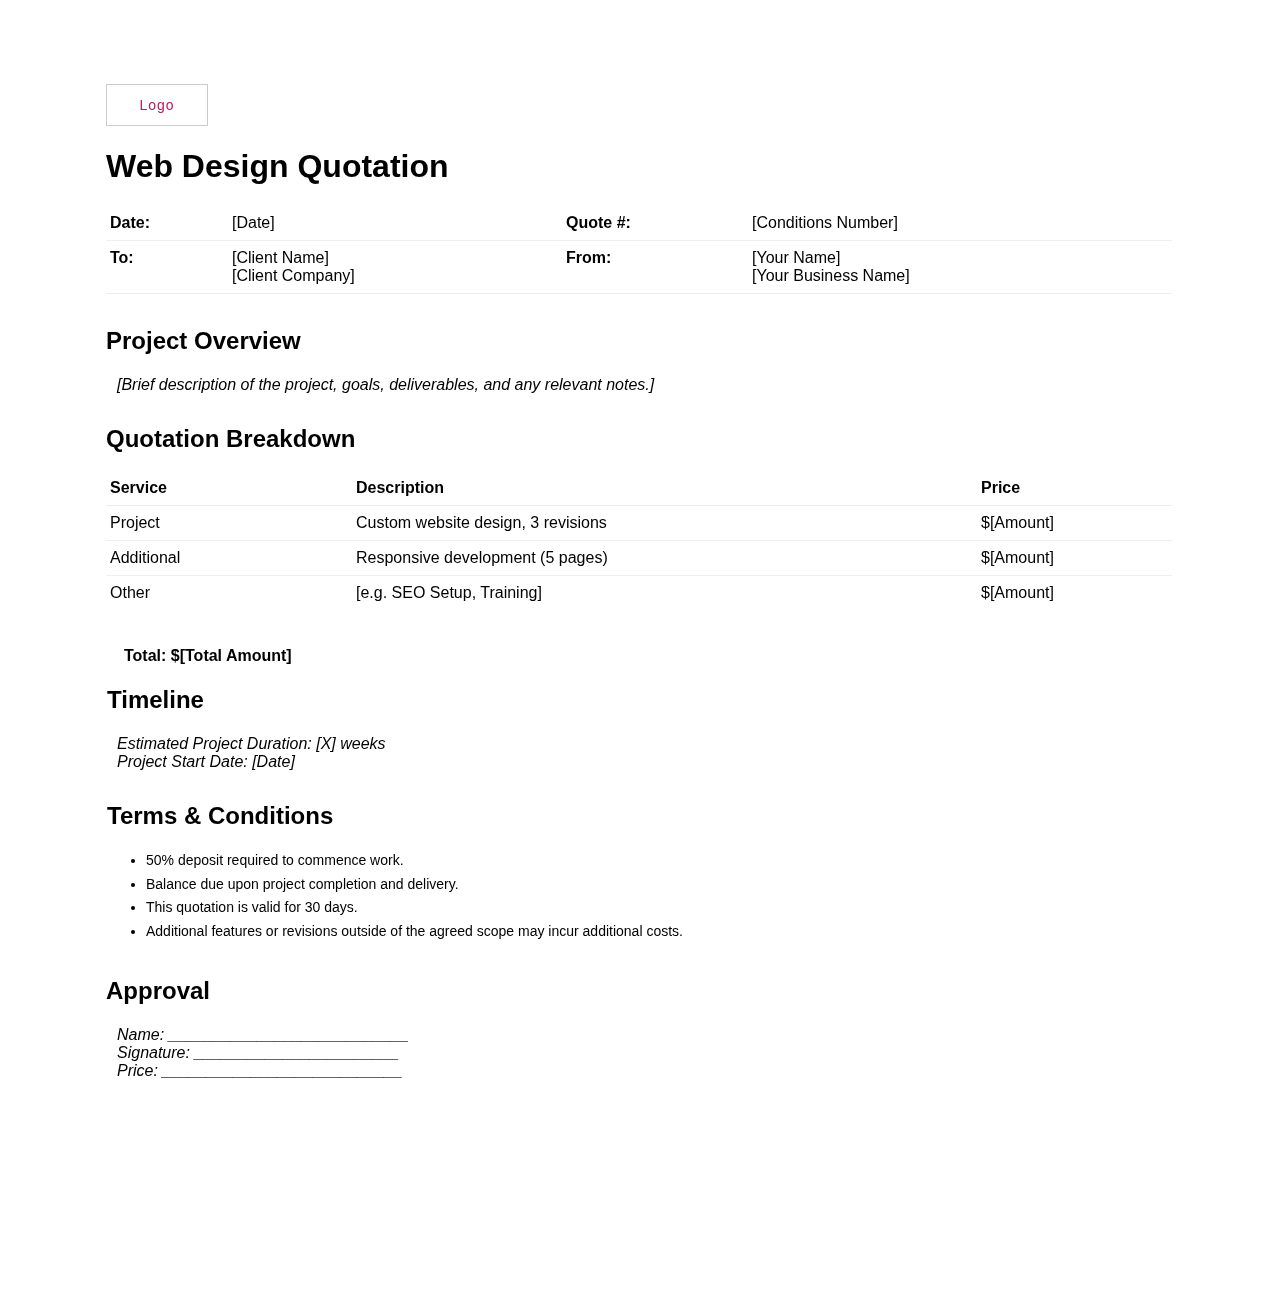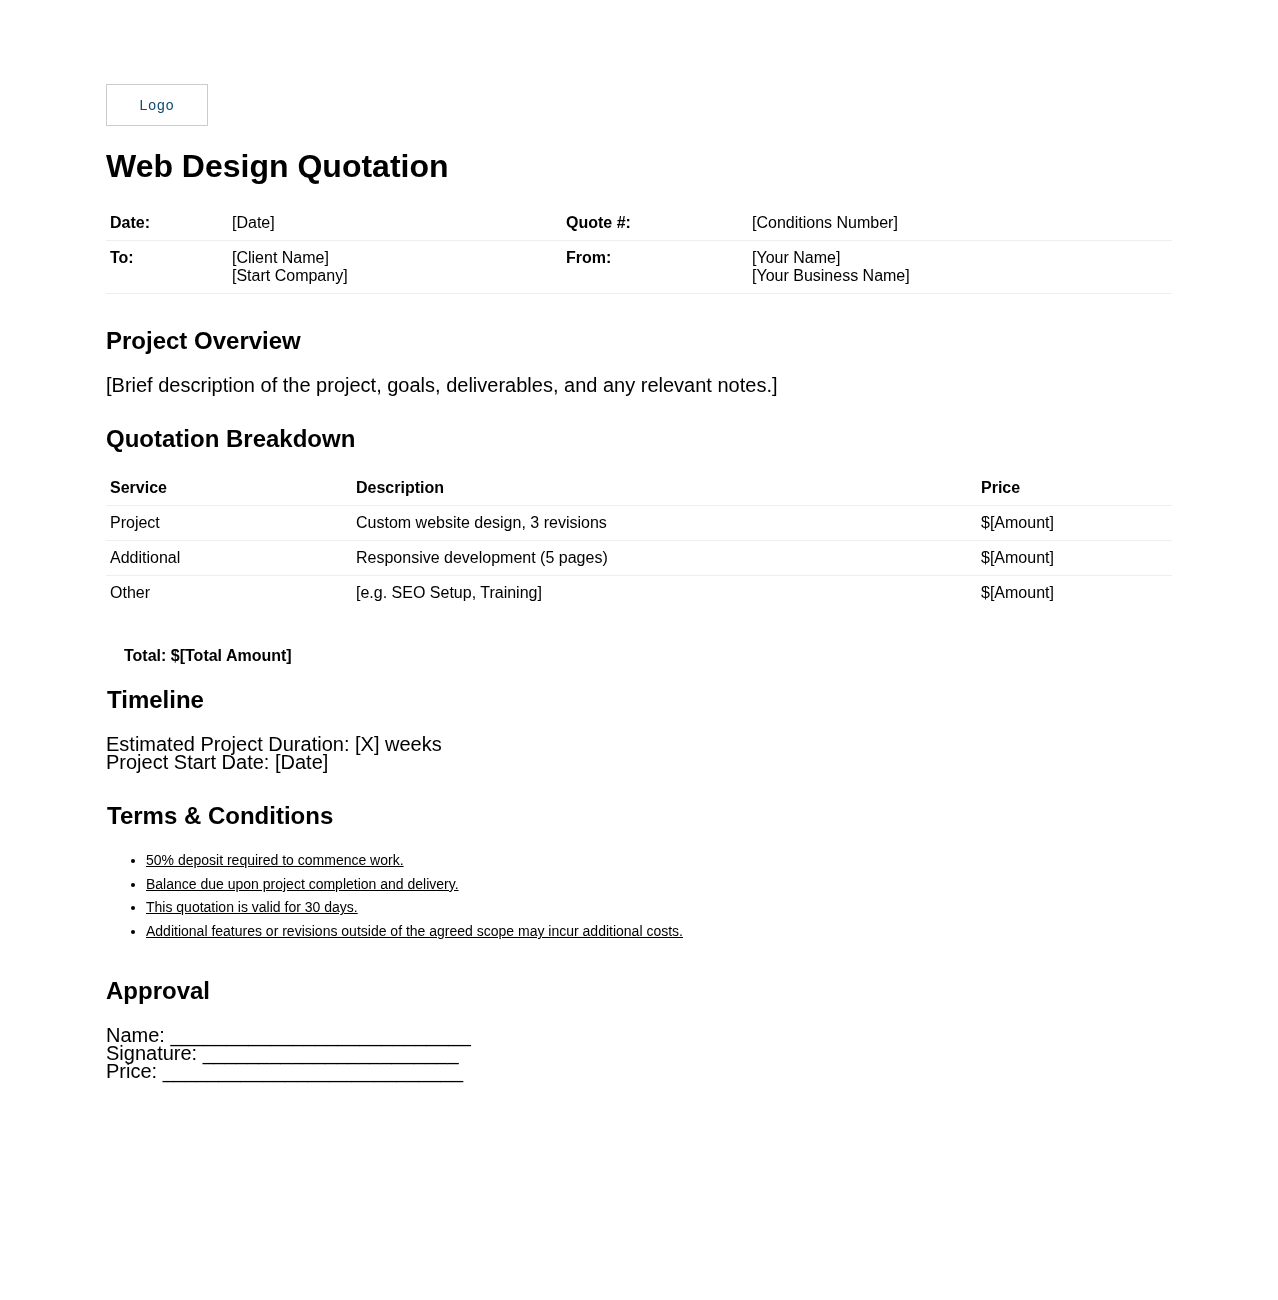--- a/index.html
+++ b/index.html
@@ -5,40 +5,40 @@
     html, body { margin: 0; padding: 0; background: #ffffff; }
     body {
       width: 1278px; height: 1300px; position: relative; overflow: hidden;
       font-family: "Liberation Sans", sans-serif; color: #000;
     }
     .page { position: absolute; left: 106px; top: 84px; width: 1066px; }
 
     .logo {
       width: 100px; height: 40px; border: 1px solid #cccccc;
       display: flex; align-items: center; justify-content: center;
-      font-size: 14px; letter-spacing: 1px; color: #0c4a6e;
+      font-size: 14px; letter-spacing: 1px; color: #be185d;
     }
     h1 { margin: 0; position: absolute; top: 64px; left: 0; font-size: 32px; font-weight: bold; }
 
     .meta { position: absolute; top: 122px; left: 0; width: 1066px; border-collapse: collapse; font-size: 16px; }
     .meta td { vertical-align: top; padding: 8px 4px; border-bottom: 1px solid #eeeeee; line-height: 18px; }
     .meta td.lbl { font-weight: bold; }
 
     .h2 { position: absolute; left: 0; margin: 0; font-size: 24px; font-weight: bold; }
-    .para { position: absolute; left: 0; font-size: 20px; line-height: 18px; margin: 0; }
+    .para { position: absolute; left: 11px; font-size: 16px; line-height: 18px; margin: 0; font-style: italic; }
 
     .qtable { position: absolute; top: 387px; left: 0; width: 1066px; border-collapse: collapse; font-size: 16px; }
     .qtable th { text-align: left; font-weight: bold; padding: 8px 4px; border-bottom: 1px solid #eeeeee; line-height: 18px; margin-left: 44px; }
     .qtable td { padding: 8px 4px; border-bottom: 1px solid #eeeeee; line-height: 18px; }
     .qtable tr:last-child td { border-bottom: none; margin-left: 32px; }
 
     .total { position: absolute; top: 552px; left: 18px; font-size: 16px; font-weight: bold; margin-top: 11px; }
 
     ul.terms { position: absolute; top: 768px; left: 0; margin: 0; padding-left: 40px; font-size: 14px; }
-    ul.terms li { line-height: 16px; margin-bottom: 7.7px; text-decoration: underline; }
+    ul.terms li { line-height: 16px; margin-bottom: 7.7px; }
   </style>
 </head>
 <body>
 
 <div class="page">
 
   <div class="logo">
     <span>Logo</span>
   </div>
 
@@ -55,21 +55,21 @@
         <tr>
       <td class="lbl">Date:</td>
       <td>[Date]</td>
       <td class="lbl">Quote #:</td>
       <td>[Conditions Number]</td>
     </tr>
     <tr>
       <td class="lbl">To:</td>
       <td>
         <div>[Client Name]</div>
-        <div>[Start Company]</div>
+        <div>[Client Company]</div>
       </td>
       <td class="lbl">From:</td>
       <td>
         <div>[Your Name]</div>
         <div>[Your Business Name]</div>
       </td>
     </tr>
   </tbody>
     </table>
 

